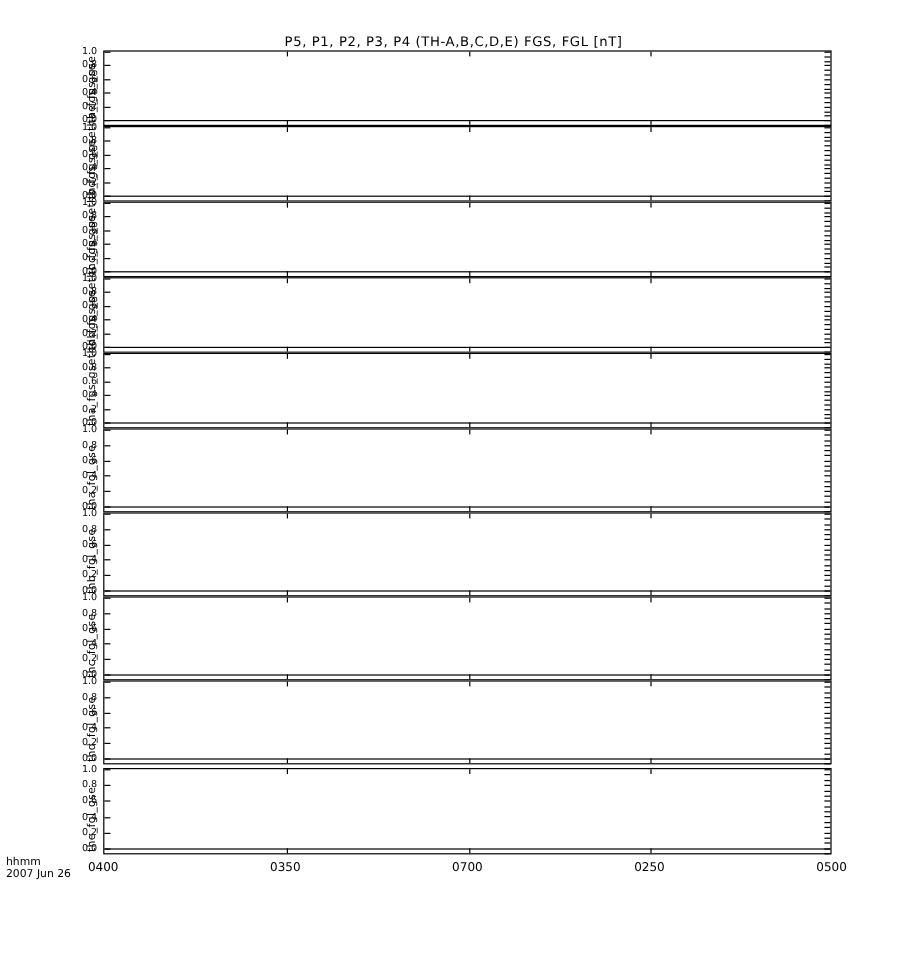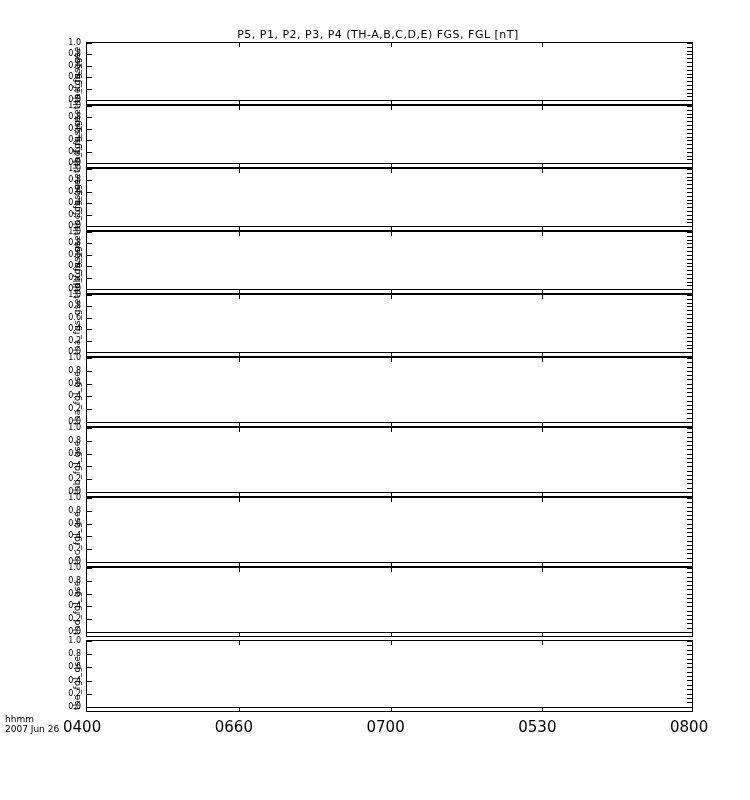--- a/index.html
+++ b/index.html
@@ -93,22 +93,23 @@
     transform-origin: left top;
     transform: rotate(-90deg);
     font-size: 9px;
     white-space: nowrap;
     letter-spacing: 0.3px;
   }
 
   
   .xlab {
     position: absolute;
-    font-size: 15px;
+    font-size: 10px;
     white-space: nowrap;
+    text-align: center;
     width: 46px;
   }
 
   #x-corner {
     position: absolute;
     left: 5px;
     font-size: 9px;
     white-space: nowrap;
   }
   #x-corner .line2 { display: block; }
@@ -508,24 +509,24 @@
         <div class="rtick" style="top: 57px;"></div>
         <div class="rtick" style="top: 61px;"></div>
         <div class="rtick" style="top: 66px;"></div>
         <div class="rtick" style="top: 70px;"></div>
       </div>
       <div class="vtitle" style="left: 72px; top: 710px; max-width: 112px;">the_fgl_gse</div>
     </div>
 
   <div id="xaxis">
       <div class="xlab" style="left: 63px; top: 718px;">0400</div>
-      <div class="xlab" style="left: 214.75px; top: 718px;">0660</div>
+      <div class="xlab" style="left: 214.75px; top: 718px;">0350</div>
       <div class="xlab" style="left: 366.5px; top: 718px;">0700</div>
-      <div class="xlab" style="left: 518.25px; top: 718px;">0530</div>
-      <div class="xlab" style="left: 670px; top: 718px;">0800</div>
+      <div class="xlab" style="left: 518.25px; top: 718px;">0250</div>
+      <div class="xlab" style="left: 670px; top: 718px;">0500</div>
     </div>
 
   <div id="x-corner" style="top: 714px;">
     <span class="line1">hhmm</span>
     <span class="line2">2007 Jun 26</span>
   </div>
 
 </div>
 
 </body></html>

